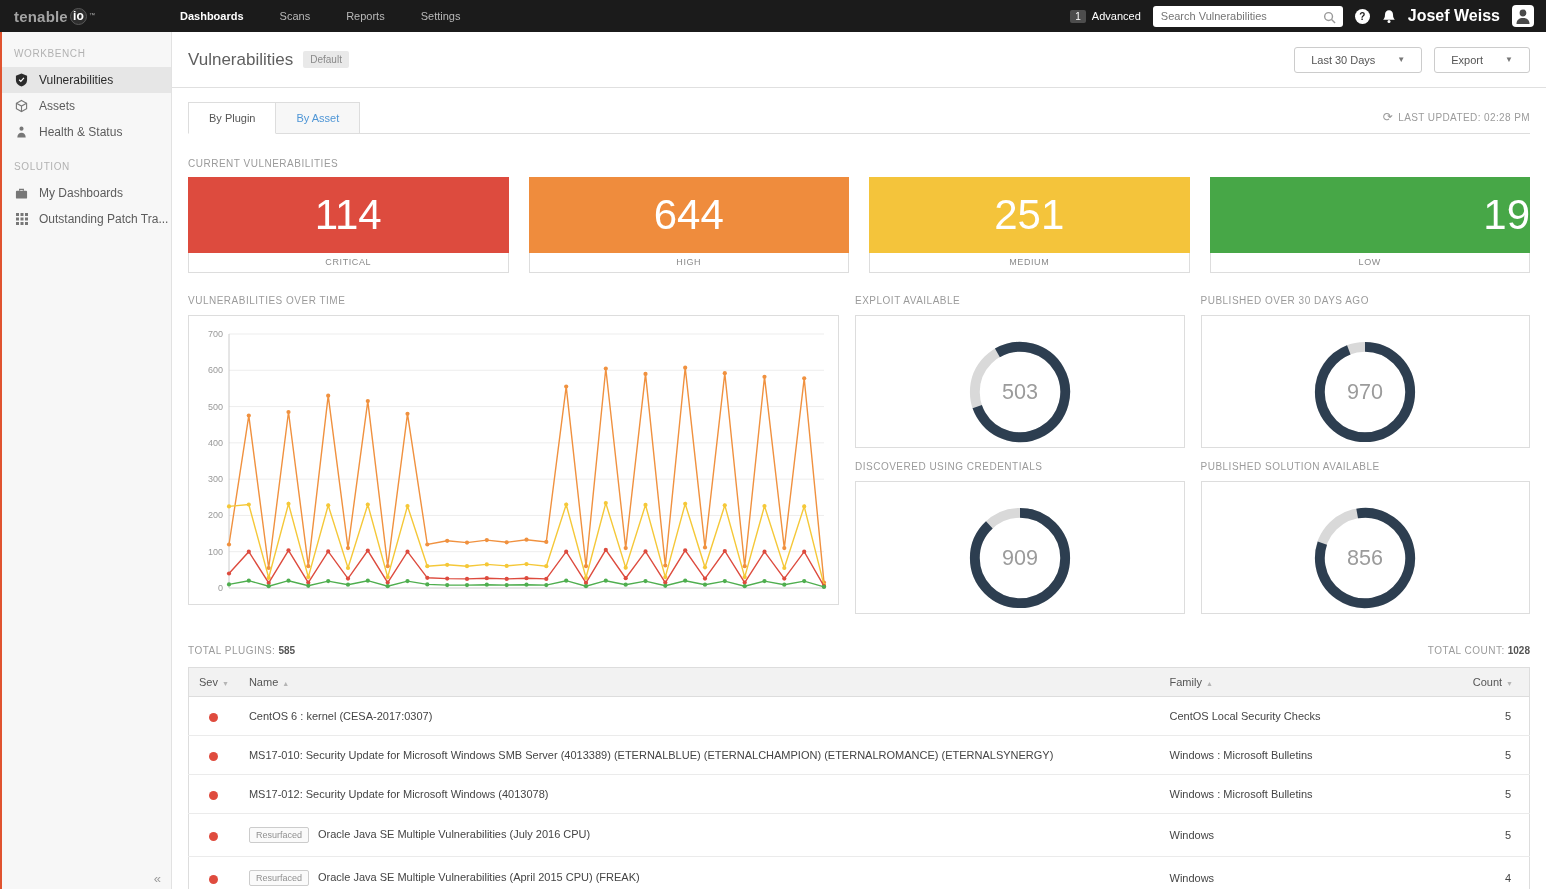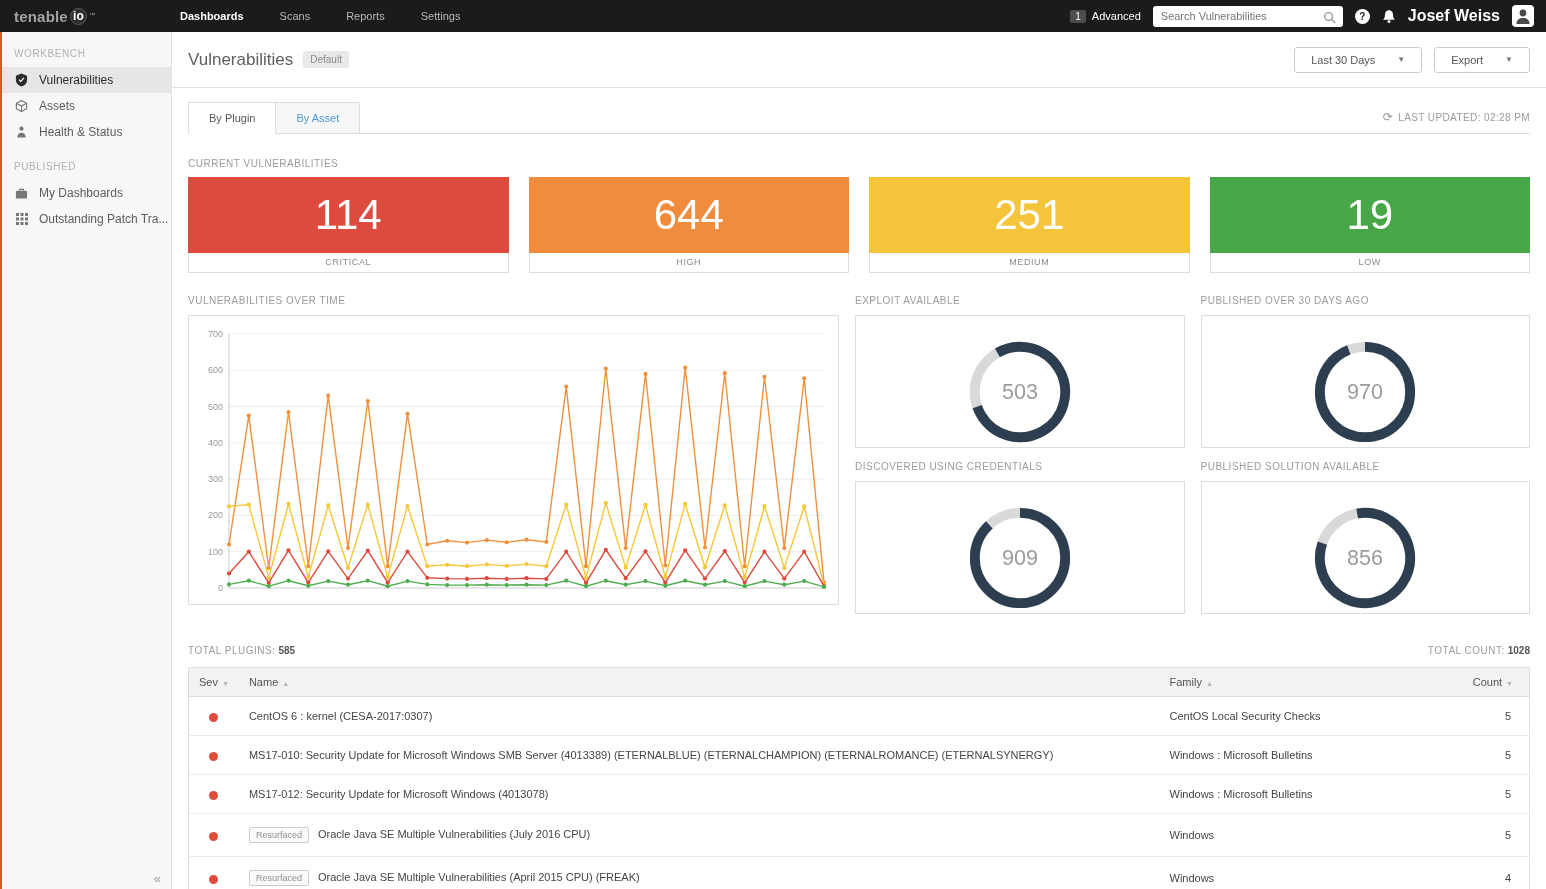--- a/index.html
+++ b/index.html
@@ -166,21 +166,21 @@
     </div>
     <div class="side-item">
       <span class="side-icon">
         <svg width="13" height="14" viewBox="0 0 14 14">
             <circle cx="7" cy="3.4" r="2.2" fill="#777"></circle>
             <path d="M2.5 13 C2.5 9.5 4.4 7.8 7 7.8 C9.6 7.8 11.5 9.5 11.5 13 Z" fill="#777"></path>
           </svg>
       </span>
       <span>Health &amp; Status</span>
     </div>
-    <div class="side-section-title">PUBLISHED</div>
+    <div class="side-section-title">SOLUTION</div>
     <div class="side-item">
       <span class="side-icon">
         <svg width="13" height="13" viewBox="0 0 14 14">
             <rect x="1" y="4" width="12" height="8.5" rx="1" fill="#777"></rect>
             <path d="M5 4 V2.5 H9 V4" stroke="#777" stroke-width="1.3" fill="none"></path>
           </svg>
       </span>
       <span>My Dashboards</span>
     </div>
     <div class="side-item">
@@ -249,21 +249,21 @@
             </div>
           <div class="card-bottom">HIGH</div>
         </div>
         <div class="card">
           <div class="card-top" style="background: rgb(244, 196, 59);">
               <span class="card-value">251</span>
             </div>
           <div class="card-bottom">MEDIUM</div>
         </div>
         <div class="card">
-          <div class="card-top" style="background: rgb(71, 167, 71);">
+          <div class="card-top" style="background: rgb(71, 167, 71); justify-content: flex-end;">
               <span class="card-value">19</span>
             </div>
           <div class="card-bottom">LOW</div>
         </div>
       </div>
     </div>
 
     <div class="charts-row">
       <div class="chart-col">
         <div class="sec-label">VULNERABILITIES OVER TIME</div>

